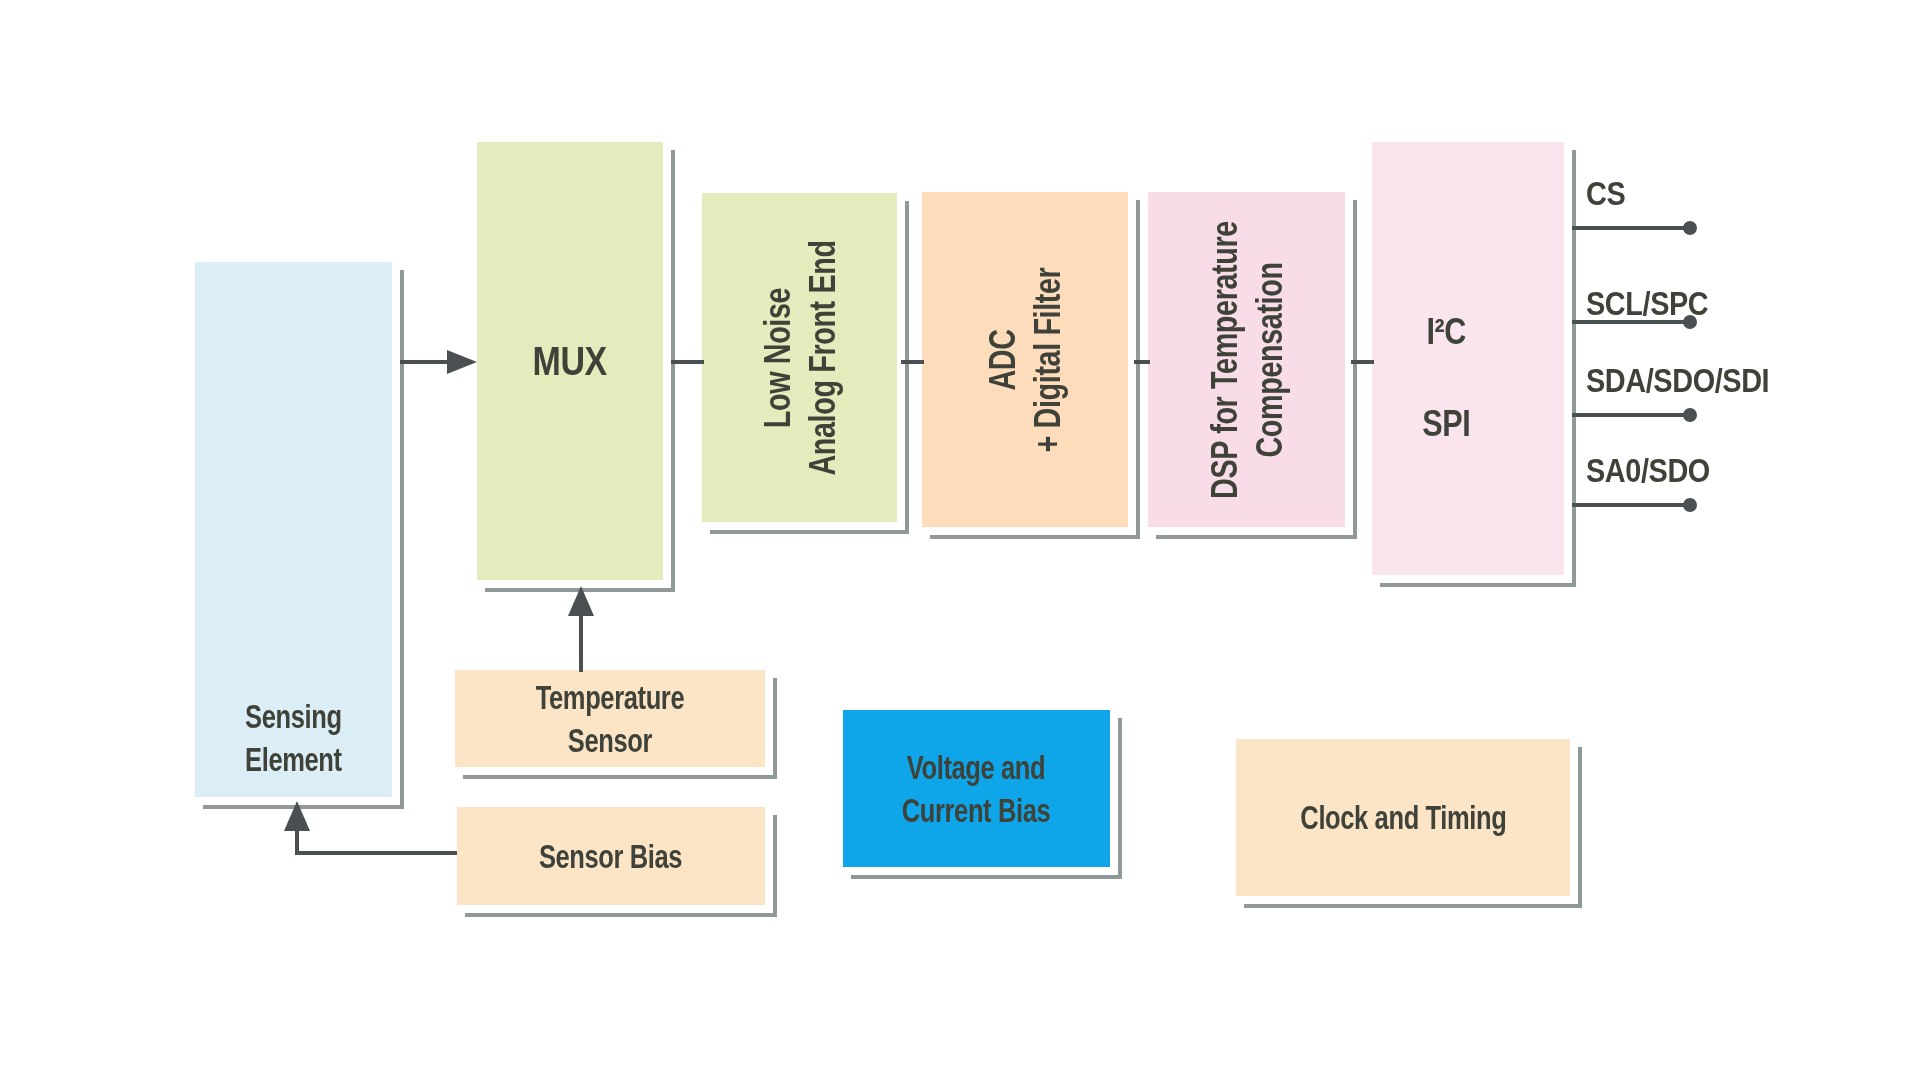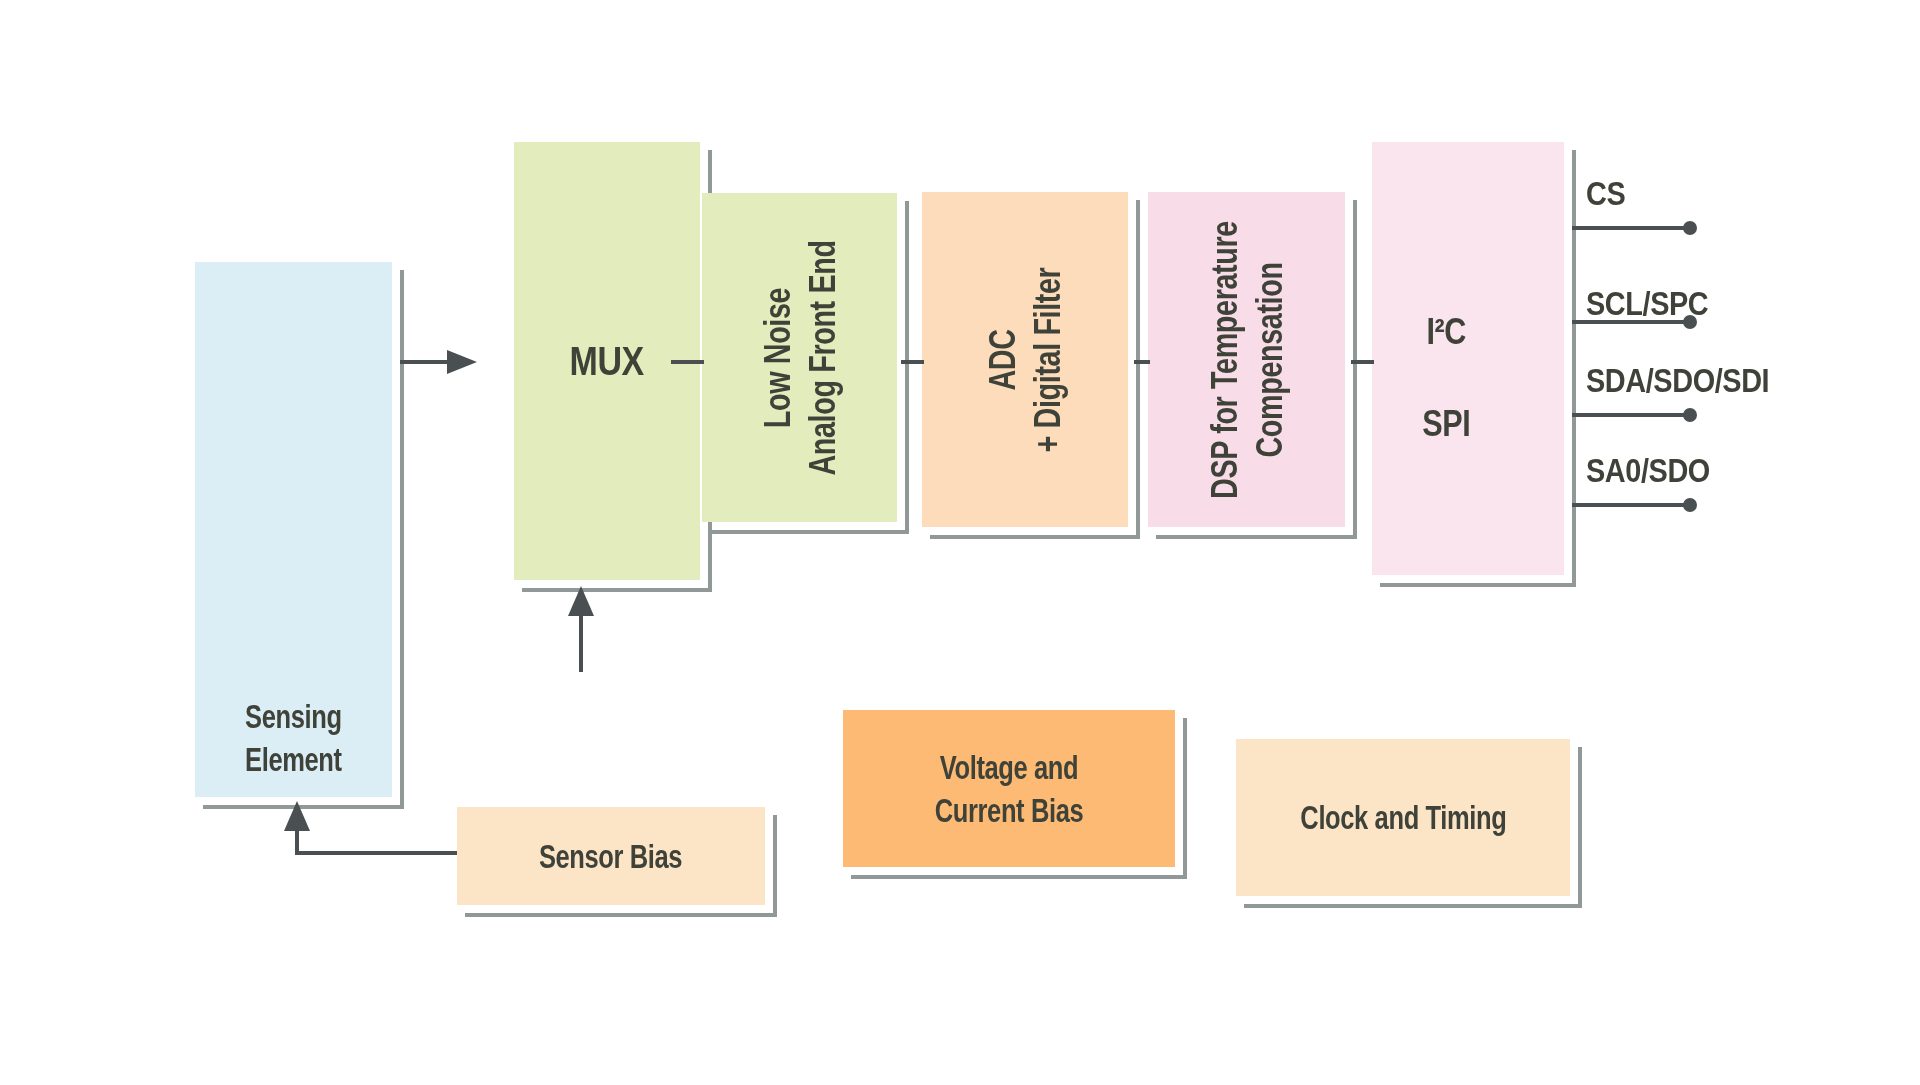--- a/index.html
+++ b/index.html
@@ -145,21 +145,21 @@
 
   <div class="box" style="left: 195px; top: 262px; width: 197px; height: 535px; background: rgb(219, 237, 245); padding-left: 26px;">
     <div class="lbl lbl-bottom">
       <span class="cond">
         <span class="line">Sensing</span>
         <span class="line">Element</span>
       </span>
     </div>
   </div>
 
-  <div class="box" style="left: 477px; top: 142px; width: 186px; height: 438px; background: rgb(226, 236, 188); margin-left: 37px;">
+  <div class="box" style="left: 477px; top: 142px; width: 186px; height: 438px; background: rgb(226, 236, 188);">
     <div class="lbl lbl-center lbl-mux">
       <span class="cond-caps">MUX</span>
     </div>
   </div>
 
   <div class="box" style="left: 702px; top: 193px; width: 195px; height: 329px; background: rgb(226, 236, 188);">
     <div class="lbl lbl-rot">
       <span class="cond">
         <span class="line">Low Noise</span>
         <span class="line">Analog Front End</span>
@@ -185,28 +185,36 @@
     </div>
   </div>
 
   <div class="box" style="left: 1372px; top: 142px; width: 192px; height: 433px; background: rgb(250, 228, 238);">
     <div class="lbl lbl-if">
       <span class="cond-caps">I²C</span>
       <span class="cond-caps">SPI</span>
     </div>
   </div>
 
+  <div class="box" style="left: 455px; top: 670px; width: 310px; height: 97px; background: rgb(252, 229, 199);">
+    <div class="lbl lbl-center">
+      <span class="cond">
+        <span class="line">Temperature</span>
+        <span class="line">Sensor</span>
+      </span>
+    </div>
+  </div>
 
   <div class="box" style="left: 457px; top: 807px; width: 308px; height: 98px; background: rgb(252, 229, 199);">
     <div class="lbl lbl-center">
       <span class="cond">Sensor Bias</span>
     </div>
   </div>
 
-  <div class="box" style="left: 843px; top: 710px; width: 332px; height: 157px; background: #fdba74;">
+  <div class="box" style="left: 843px; top: 710px; width: 267px; height: 157px; background: #0ea5e9;">
     <div class="lbl lbl-center">
       <span class="cond">
         <span class="line">Voltage and</span>
         <span class="line">Current Bias</span>
       </span>
     </div>
   </div>
 
   <div class="box" style="left: 1236px; top: 710px; width: 334px; height: 157px; background: rgb(252, 229, 199); margin-top: 29px;">
     <div class="lbl lbl-center">

